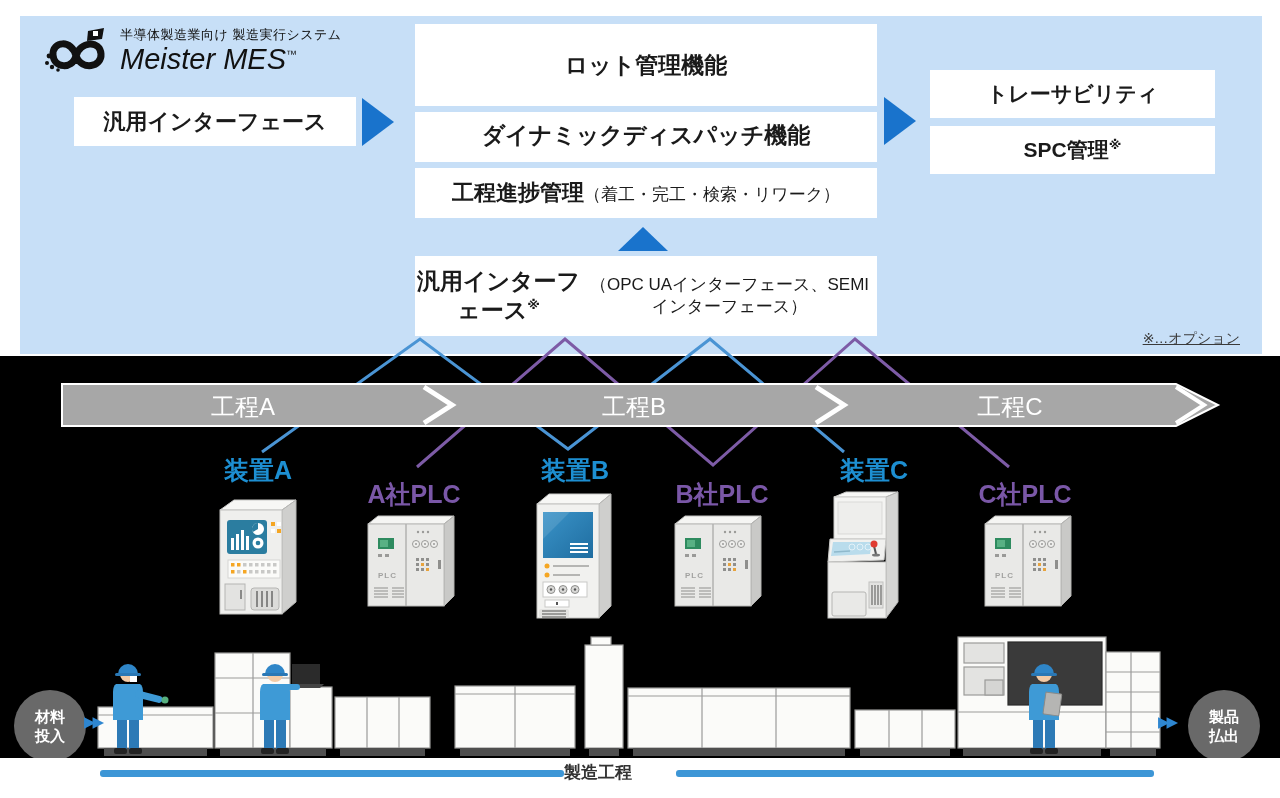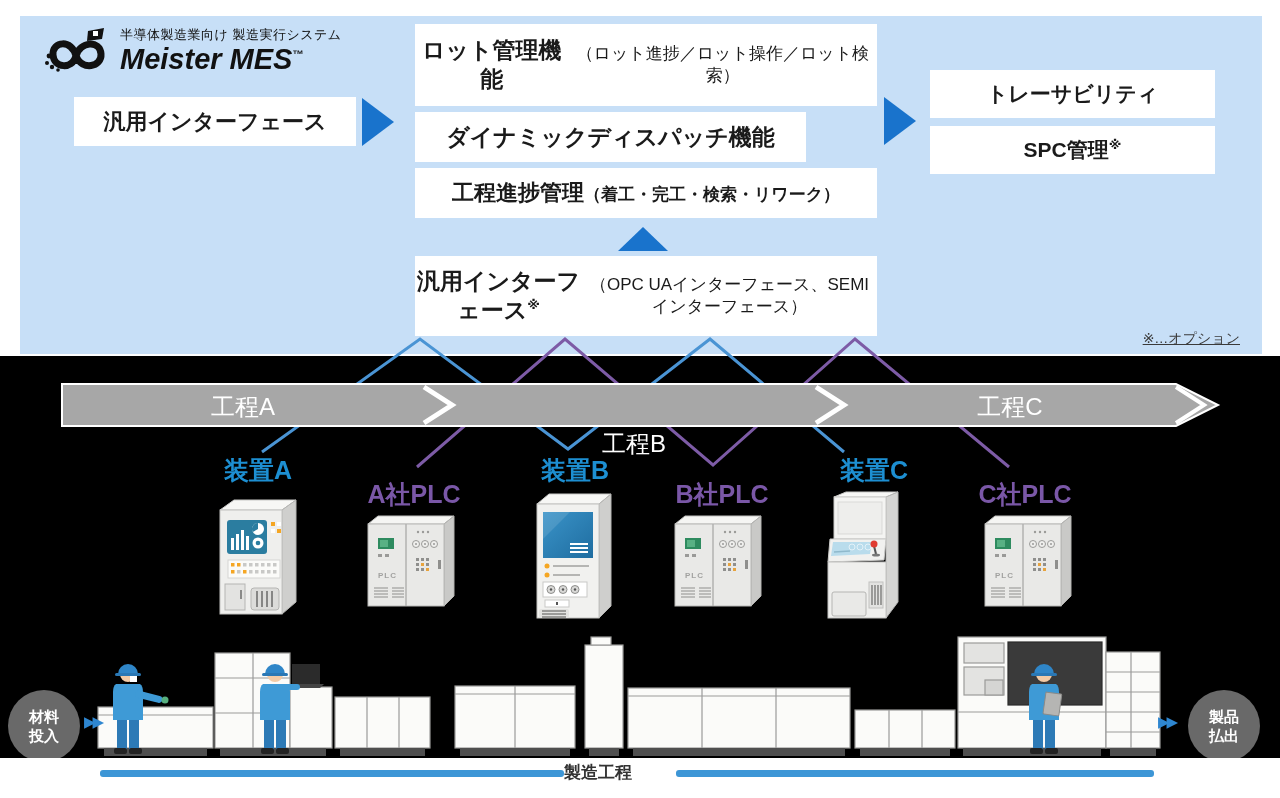--- a/index.html
+++ b/index.html
@@ -7,25 +7,25 @@
   #stage{position:relative;width:1280px;height:798px;overflow:hidden;background:#000;}
   .abs{position:absolute;}
   
   .backdrop-top{left:0;top:0;width:1280px;height:356px;background:#ffffff;}
   .blue-panel{left:20px;top:16px;width:1242px;height:338px;background:#c7dff7;}
   
   .wbox{position:absolute;background:#fff;display:flex;flex-direction:row;align-items:center;justify-content:center;text-align:center;color:#1a1a1a;}
   .wbox .t{font-weight:bold;font-size:23px;line-height:1.25;}
   .wbox .t sup{font-size:13px;}
   .wbox .s{font-size:17px;line-height:1.3;}
-  .wbox .inline-s{font-weight:bold;font-size:17px;}
+  .wbox .inline-s{font-weight:normal;font-size:17px;}
   
   .logo-wrap{left:42px;top:26px;display:flex;align-items:flex-start;gap:8px;}
   .logo-text .tagline{font-size:13px;color:#111;letter-spacing:.5px;}
-  .logo-text .name{font-size:29px;font-weight:bold;font-style:italic;color:#111;line-height:1.1;}
+  .logo-text .name{font-size:29px;font-weight:normal;font-style:italic;color:#111;line-height:1.1;}
   .logo-text .name sup{font-size:11px;font-style:normal;}
   
   .tri-right{width:0;height:0;border-top:24px solid transparent;border-bottom:24px solid transparent;border-left:32px solid #1973cc;}
   .tri-up{width:0;height:0;border-left:25px solid transparent;border-right:25px solid transparent;border-bottom:24px solid #1973cc;}
   .option-note{left:1000px;top:330px;width:240px;text-align:right;font-size:14px;color:#3a3a3a;text-decoration:underline;}
   
   .proc-label{position:absolute;top:389px;height:36px;display:flex;align-items:center;justify-content:center;color:#fff;font-weight:normal;font-size:24px;}
   
   .dev-label{position:absolute;transform:translateX(-50%);font-weight:bold;font-size:25px;white-space:nowrap;}
   .dev-label.eq{color:#1d8fd2;}
@@ -65,23 +65,22 @@
     </div>
   </div>
 
   <div class="wbox" style="left:74px;top:97px;width:282px;height:49px;">
     <div class="t" style="font-size:22px;">汎用インターフェース</div>
   </div>
   <div class="abs tri-right" style="left:362px;top:98px;"></div>
 
   <div class="wbox" style="left:415px;top:24px;width:462px;height:82px;">
     <div class="t">ロット管理機能</div>
-    <div class="s">（ロット進捗／ロット操作／ロット検索）</div>
-  </div>
-  <div class="wbox" style="left:415px;top:112px;width:391px;height:50px;">
+  </div>
+  <div class="wbox" style="left:415px;top:112px;width:462px;height:50px;font-family:Liberation Mono, monospace;">
     <div class="t">ダイナミックディスパッチ機能</div>
   </div>
   <div class="wbox" style="left:415px;top:168px;width:462px;height:50px;">
     <div class="t" style="font-size:22px;"><span>工程進捗管理</span><span class="inline-s">（着工・完工・検索・リワーク）</span></div>
   </div>
 
   <div class="abs tri-right" style="left:884px;top:97px;"></div>
 
   <div class="wbox" style="left:930px;top:126px;width:285px;height:48px;">
     <div class="t" style="font-size:21px;"><span>SPC管理</span><sup>※</sup></div>
@@ -103,21 +102,21 @@
     <polyline points="417,467 565,339 713,465 855,339 1009,467" fill="none" stroke="#7d5ba6" stroke-width="3"></polyline>
   </svg>
 
   <svg class="abs" style="left:0;top:0;" width="1280" height="798">
     <polygon points="62,384 1176,384 1218,405 1176,426 62,426" fill="#a7a7a7" stroke="#fff" stroke-width="2"></polygon>
     <polyline points="424,387 452,405 424,423" fill="none" stroke="#fff" stroke-width="5"></polyline>
     <polyline points="816,387 844,405 816,423" fill="none" stroke="#fff" stroke-width="5"></polyline>
     <polyline points="1176,387 1204,405 1176,423" fill="none" stroke="#fff" stroke-width="4"></polyline>
   </svg>
   <div class="proc-label" style="left:62px;width:362px;">工程A</div>
-  <div class="proc-label" style="left:452px;width:364px;margin-top:37px;">工程B</div>
+  <div class="proc-label" style="left:452px;width:364px;">工程B</div>
   <div class="proc-label" style="left:844px;width:332px;">工程C</div>
 
   <div class="dev-label eq" style="left:258px;top:454px;">装置A</div>
   <div class="dev-label plc" style="left:414px;top:478px;">A社PLC</div>
   <div class="dev-label eq" style="left:575px;top:454px;">装置B</div>
   <div class="dev-label plc" style="left:722px;top:478px;">B社PLC</div>
   <div class="dev-label eq" style="left:874px;top:454px;">装置C</div>
   <div class="dev-label plc" style="left:1025px;top:478px;">C社PLC</div>
 
   <svg class="abs" style="left:0;top:490px;" width="1280" height="140" viewBox="0 0 1280 140">
@@ -376,21 +375,21 @@
     <g>
       <use href="#worker" x="253" y="32" width="44" height="98"></use>
       <rect x="282" y="56" width="18" height="6" rx="3" fill="#3e9ad6"></rect>
     </g>
     <g>
       <use href="#worker" x="1022" y="32" width="44" height="98"></use>
       <rect x="1046" y="64" width="16" height="22" rx="1" fill="#b5b5b3" stroke="#8a8a88" transform="rotate(8 1046 64)"></rect>
     </g>
   </svg>
 
-  <div class="terminal-circle" style="left:8px;top:690px;width:72px;height:72px;">
+  <div class="terminal-circle" style="left:14px;top:690px;width:72px;height:72px;">
     <div class="txt">材料投入</div>
   </div>
   <div class="flow-chevrons" style="left:84px;top:713px;">▶▶</div>
   <div class="flow-chevrons" style="left:1158px;top:713px;">▶▶</div>
   <div class="terminal-circle" style="left:1188px;top:690px;width:72px;height:72px;">
     <div class="txt">製品払出</div>
   </div>
 
   <div class="abs backdrop-bottom"></div>
   <div class="blue-line" style="left:100px;width:464px;"></div>

